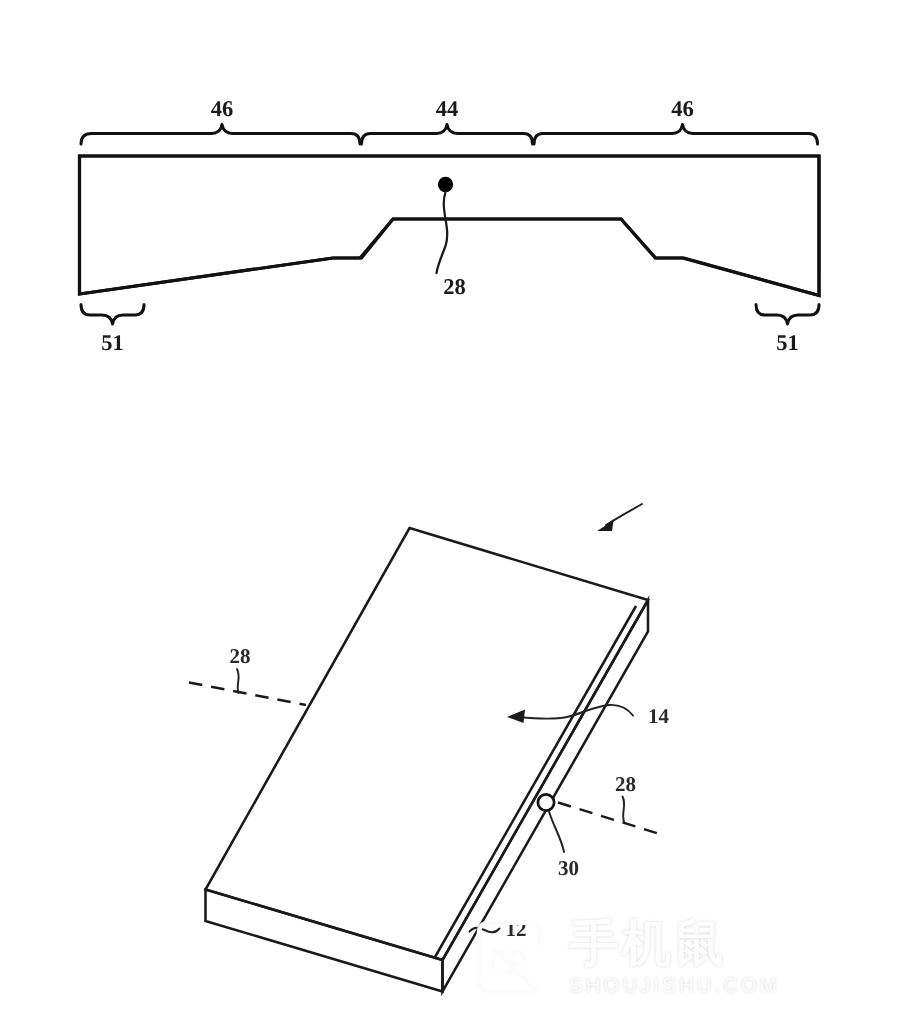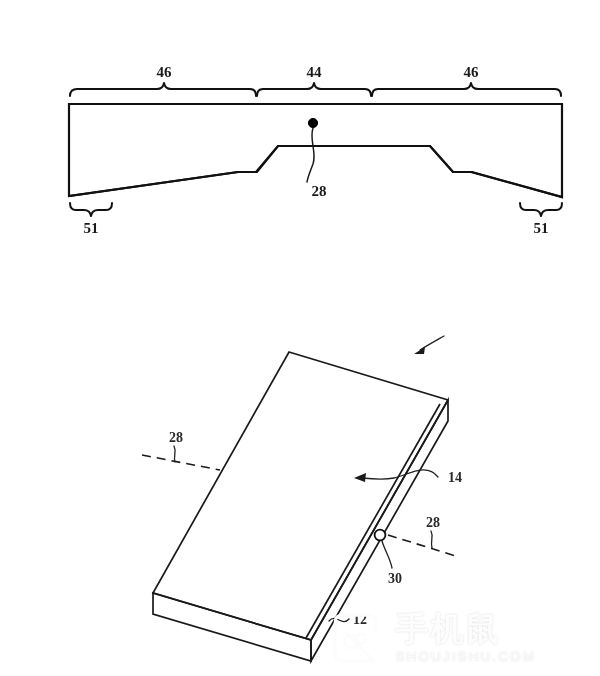--- a/index.html
+++ b/index.html
@@ -10,21 +10,21 @@
   }
   body {
     width: 600px;
     height: 676px;
     position: relative;
     overflow: hidden;
     font-family: "Liberation Serif", serif;
   }
   #figure-root {
     position: absolute;
-    left: 16px;
+    left: 0;
     top: 0;
     width: 528px;
     height: 676px;
   }
   svg.figure-canvas {
     display: block;
     width: 600px;
     height: 676px;
     background: #ffffff;
   }

